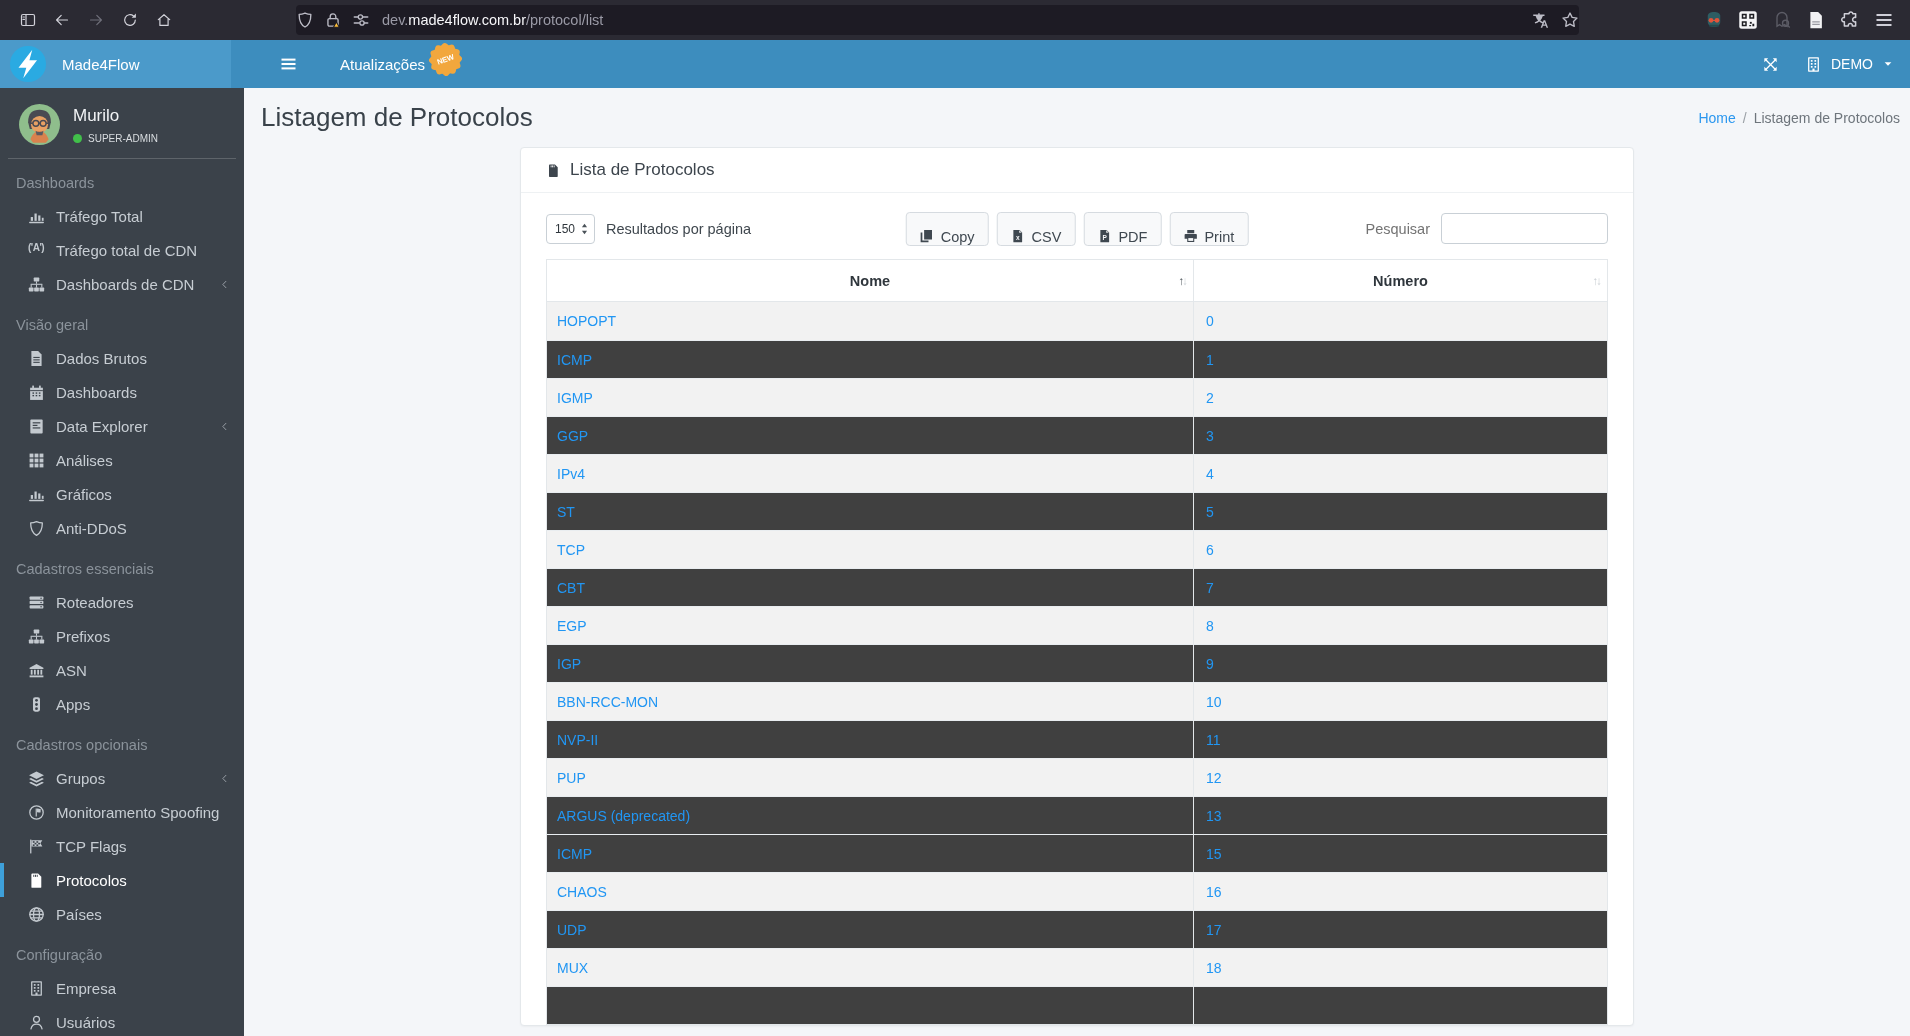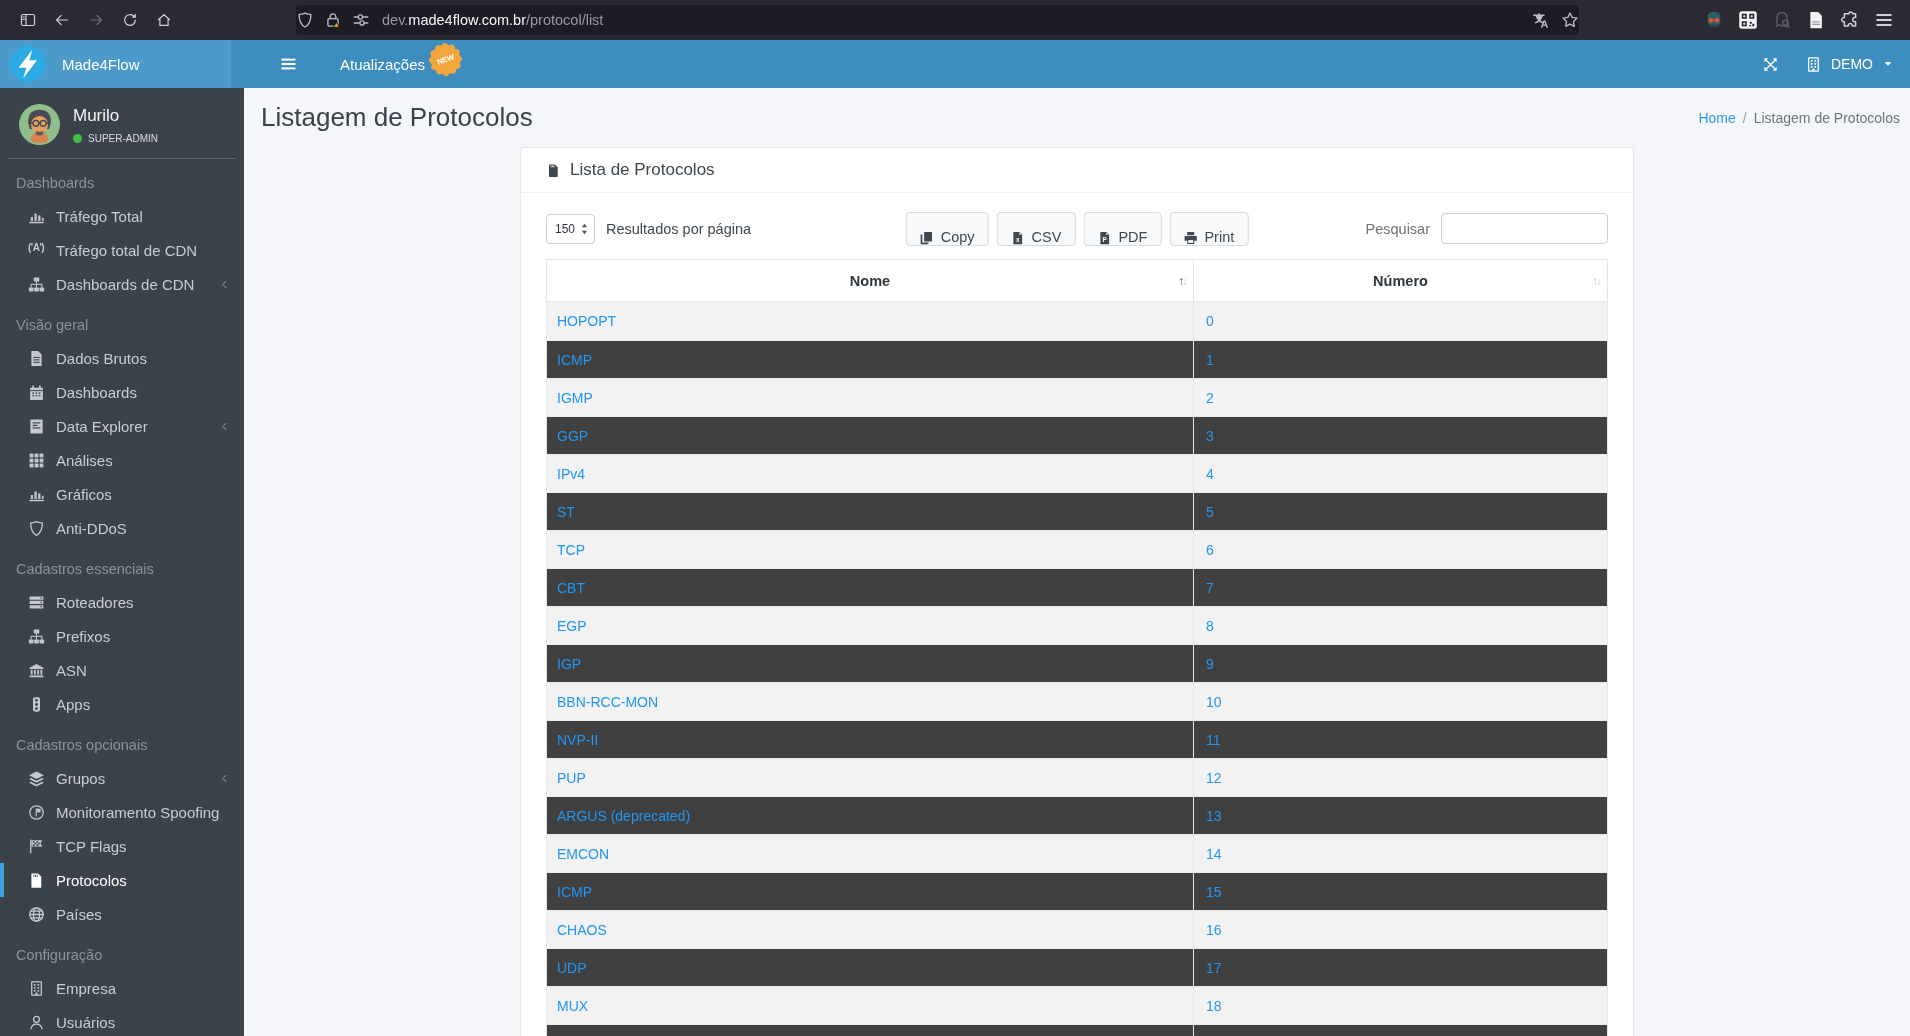--- a/index.html
+++ b/index.html
@@ -70,21 +70,21 @@
   .card-header { height:45px; display:flex; align-items:center; gap:9px; padding:0 25px; border-bottom:1px solid #eef1f3; font-size:17px; color:#3d454d; --icon-bg:#ffffff; }
   .card-header .icon { width:15px; height:15px; }
   .card-body { padding:18px 25px 0 25px; }
 
   .toolbar { position:relative; display:flex; align-items:center; height:35px; margin-bottom:13px; }
   .per-page { display:flex; align-items:center; gap:11px; }
   .pp-select { width:49px; height:30px; border:1px solid #c9d0d6; border-radius:4px; display:flex; align-items:center; justify-content:space-between; padding:0 6px 0 8px; font-size:12px; color:#2f363c; background:#fff; }
   .pp-select .icon { width:7px; height:12px; color:#4a5258; }
   .pp-label { font-size:14.5px; color:#3f474e; }
   .btn-group { position:absolute; left:50%; transform:translateX(-50%); display:flex; gap:8px; }
-  .btn { height:34px; display:flex; align-items:flex-end; gap:7px; padding:0 13px; background:#f8f9fa; border:1px solid #d6dbe0; border-radius:4px; font-size:14.5px; color:#3f4850; --icon-bg:#f8f9fa; cursor:default; }
+  .btn { height:34px; display:flex; align-items:flex-start; gap:7px; padding:16px 13px; background:#f8f9fa; border:1px solid #d6dbe0; border-radius:4px; font-size:14.5px; color:#3f4850; --icon-bg:#f8f9fa; cursor:default; }
   .btn .icon { width:14px; height:14px; }
   .search { margin-left:auto; display:flex; align-items:center; gap:11px; }
   .search label { font-size:14.5px; color:#737373; }
   .search input { width:167px; height:31px; border:1px solid #c9d0d6; border-radius:4px; padding:0 8px; font-size:14px; color:#333; outline:none; }
 
   .table { border:1px solid #e3e7ea; }
   .thead { display:flex; height:42px; background:#fff; border-bottom:1px solid #e3e7ea; }
   .th { position:relative; display:flex; align-items:center; justify-content:center; font-weight:bold; font-size:14.5px; color:#2f363c; }
   .th.c1 { width:647px; border-right:1px solid #e3e7ea; }
   .th.c2 { flex:1; }
@@ -841,28 +841,20 @@
                 </div>
               </div>
               <div class="tr">
                 <div class="td c1">
                   <a class="cell-link">ARGUS (deprecated)</a>
                 </div>
                 <div class="td c2">
                   <a class="cell-link">13</a>
                 </div>
               </div>
-              <div class="tr odd">
-                <div class="td c1">
-                  <a class="cell-link">EMCON</a>
-                </div>
-                <div class="td c2">
-                  <a class="cell-link">14</a>
-                </div>
-              </div>
               <div class="tr">
                 <div class="td c1">
                   <a class="cell-link">ICMP</a>
                 </div>
                 <div class="td c2">
                   <a class="cell-link">15</a>
                 </div>
               </div>
               <div class="tr odd">
                 <div class="td c1">

